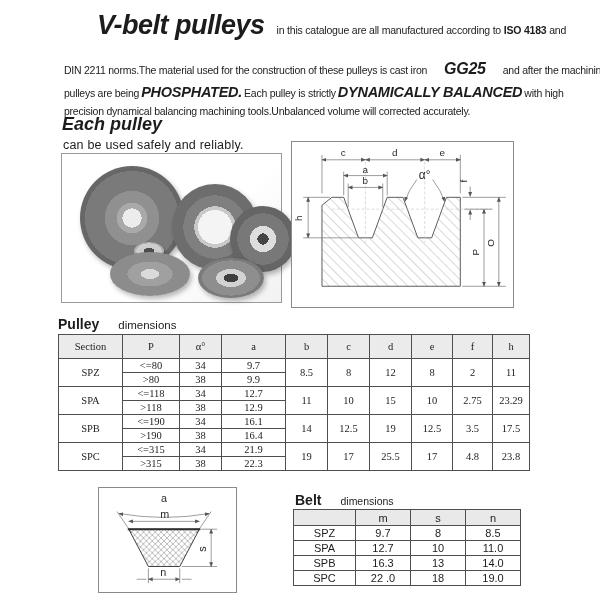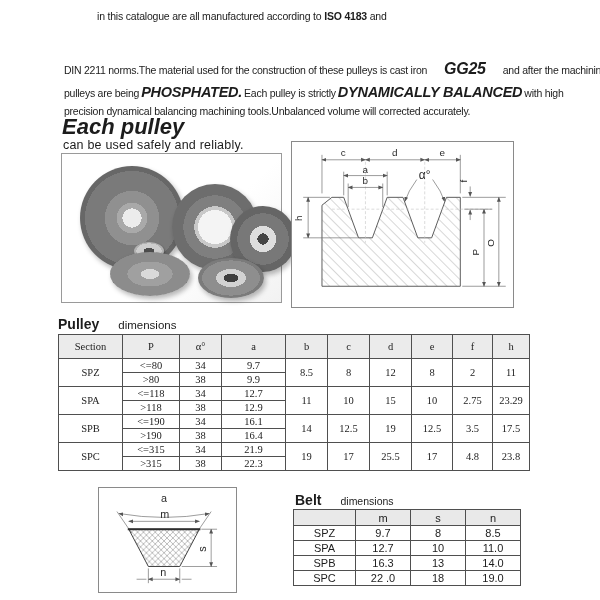--- a/index.html
+++ b/index.html
@@ -11,21 +11,21 @@
   .abs { position:absolute; white-space:nowrap; }
 
   
   .title-row { left:97px; top:10px; display:flex; align-items:baseline; gap:12px; }
   .main-title { font-size:27px; font-weight:bold; font-style:italic; letter-spacing:-0.5px; }
   .intro { font-size:10.5px; letter-spacing:-0.2px; }
   .b { font-weight:bold; }
   .para { font-size:10.5px; letter-spacing:-0.25px; }
   .em-big { font-size:16px; font-weight:bold; font-style:italic; margin:0 17px; }
   .em-mid { font-size:14.5px; font-weight:bold; font-style:italic; margin:12px 2px; }
-  .each-heading { left:62px; top:114px; font-size:22px; font-weight:bold; font-style:italic; }
+  .each-heading { left:62px; top:114px; font-size:18px; font-weight:bold; font-style:italic; }
   .each-sub { left:63px; top:138px; font-size:12.5px; letter-spacing:0.2px; }
 
   
   .photo-box { left:61px; top:153px; width:221px; height:150px;
     border:1px solid #9a9a9a; background:linear-gradient(135deg,#ffffff 60%,#f2f2f2 100%); }
   .diagram-box { left:291px; top:141px; width:223px; height:167px; border:1px solid #8a8a8a; background:#fff; }
   .belt-box { left:98px; top:487px; width:139px; height:106px; border:1px solid #8a8a8a; background:#fff; }
 
   
   .pulley { position:absolute; border-radius:50%; box-shadow:2px 3px 5px rgba(0,0,0,0.28); }
@@ -67,20 +67,21 @@
   .cl { stroke:#c4c4c4; stroke-width:0.6; stroke-dasharray:3 2; }
   .lbl { font-family:"Liberation Sans", sans-serif; font-size:10px; fill:#2a2a2a; }
   .lbl-i { font-family:"Liberation Sans", sans-serif; font-size:11px; fill:#2a2a2a; }
 </style>
 </head>
 <body>
 
 <div class="page">
 
   <div class="abs title-row">
+    <span class="main-title">V-belt pulleys</span>
     <span class="intro"><span>in this catalogue are all manufactured according to </span><span class="b">ISO 4183</span><span> and</span></span>
   </div>
 
   <div class="abs para" style="left:64px; top:60px;">
     <span>DIN  2211 norms.The material used for the construction of these pulleys is cast iron</span><span class="em-big">GG25</span><span>and after the machining all</span>
   </div>
 
   <div class="abs para" style="left:64px; top:84px;">
     <span>pulleys are being</span><span class="em-mid">PHOSPHATED.</span><span>Each pulley is strictly</span><span class="em-mid">DYNAMICALLY BALANCED</span><span>with high</span>
   </div>

